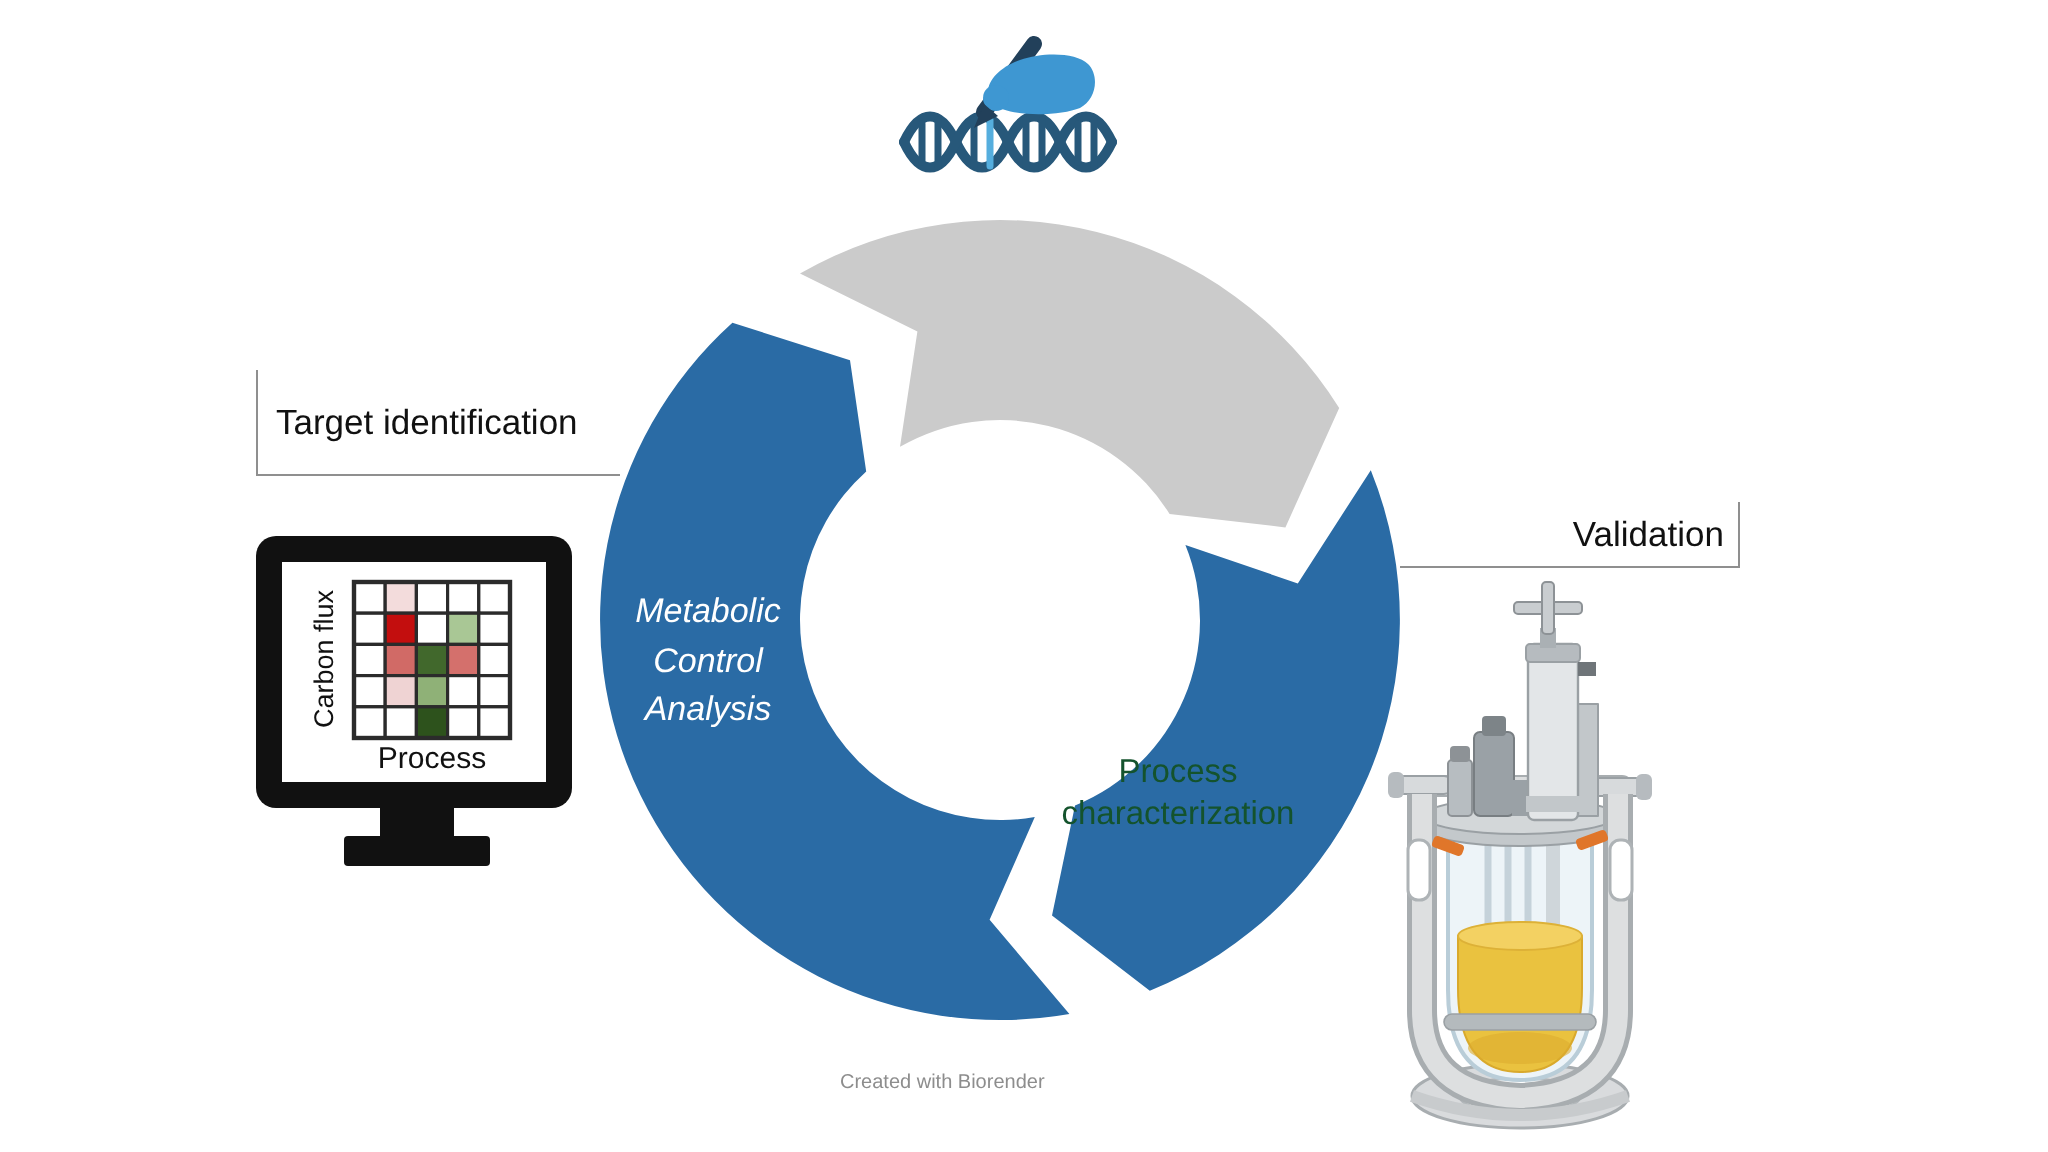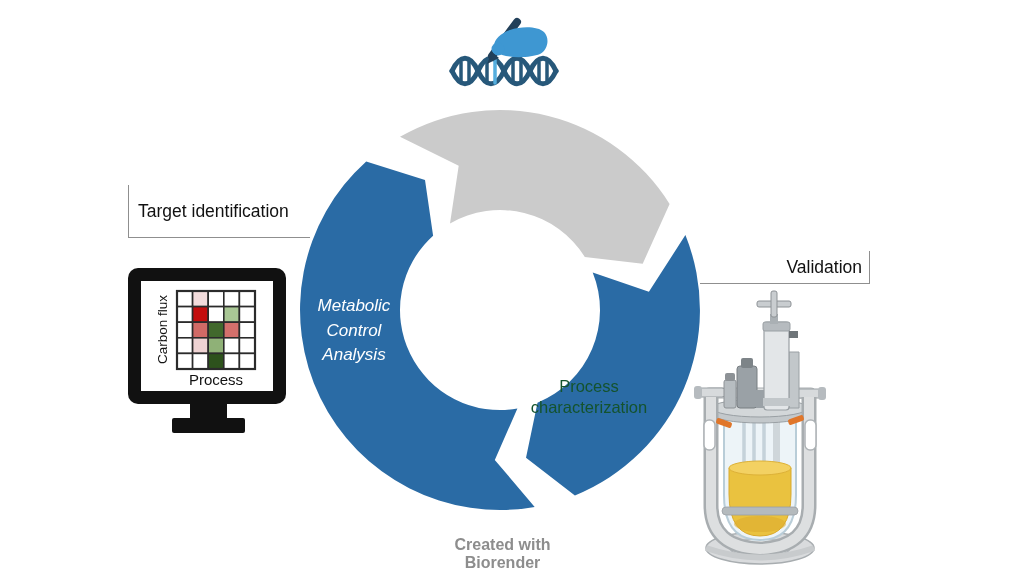--- a/index.html
+++ b/index.html
@@ -15,22 +15,22 @@
                   border-bottom:1.5px solid #8f8f8f;justify-content:flex-end;padding-right:2px;}
   #callout-validation{left:700px;top:251px;width:170px;height:33px;
                   border-bottom:1.5px solid #8f8f8f;border-right:1.5px solid #8f8f8f;
                   justify-content:flex-end;padding-right:7px;}
   #strain-text{left:458px;top:127px;width:160px;color:#1a1a1a;line-height:1.3;}
   #mca-text{left:284px;top:294px;width:140px;color:#ffffff;line-height:1.45;font-style:italic;}
   #process-text{left:508px;top:376px;width:162px;color:#14532d;font-size:16.5px;line-height:1.28;}
   #carbon-flux-label{position:absolute;left:117px;top:321px;width:92px;height:17px;text-align:center;
                   font-size:13.5px;color:#111;transform:rotate(-90deg);}
   #enzyme-label{position:absolute;left:176px;top:371px;width:80px;text-align:center;font-size:15px;color:#111;}
-  #attribution{position:absolute;left:420px;top:536px;width:165px;text-align:center;
-               font-size:16px;color:#8d8d8d;font-weight:bold;}
+  #attribution{position:absolute;left:420px;top:536px;width:165px;
+               font-size:10px;color:#8d8d8d;}
 </style>
 </head>
 <body>
 
 <div id="stage">
 
   <svg class="layer" width="1024" height="576" viewBox="0 0 1024 576">
 
     <g>
 

